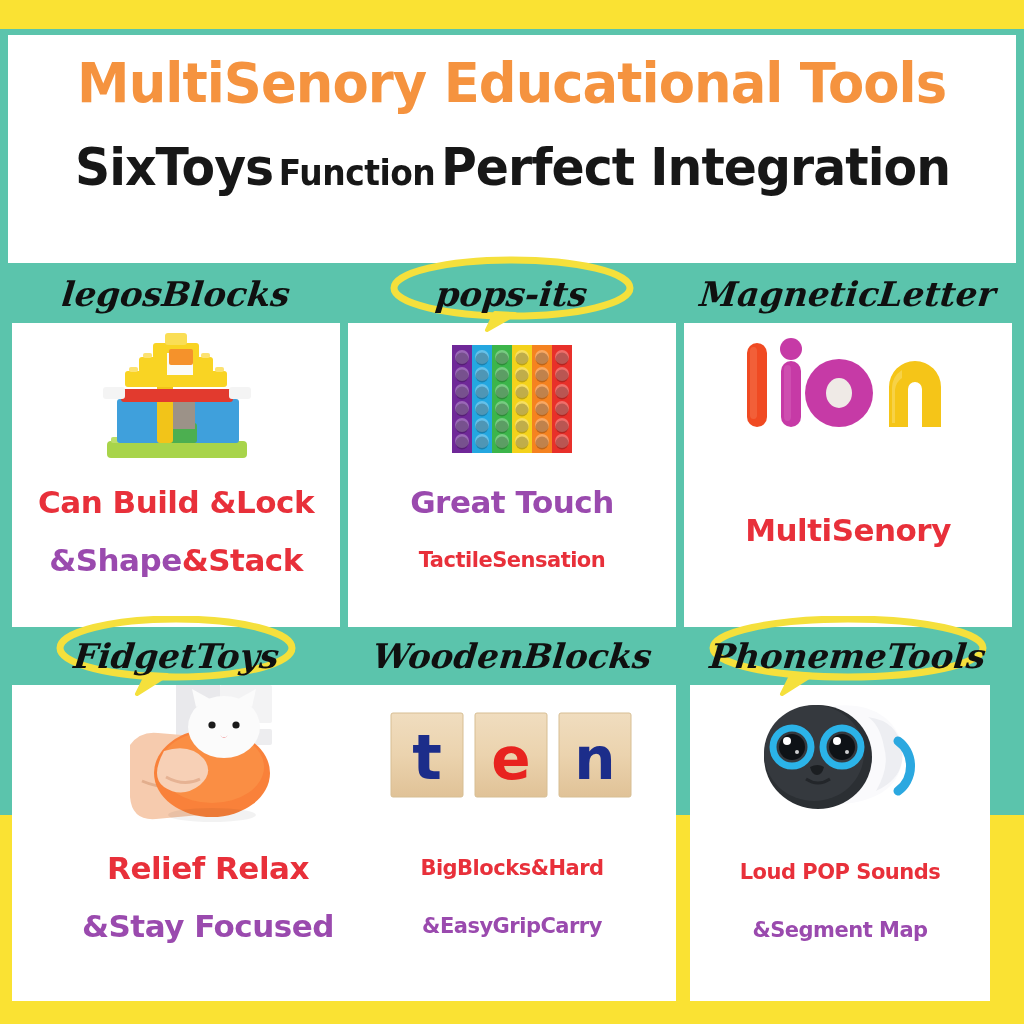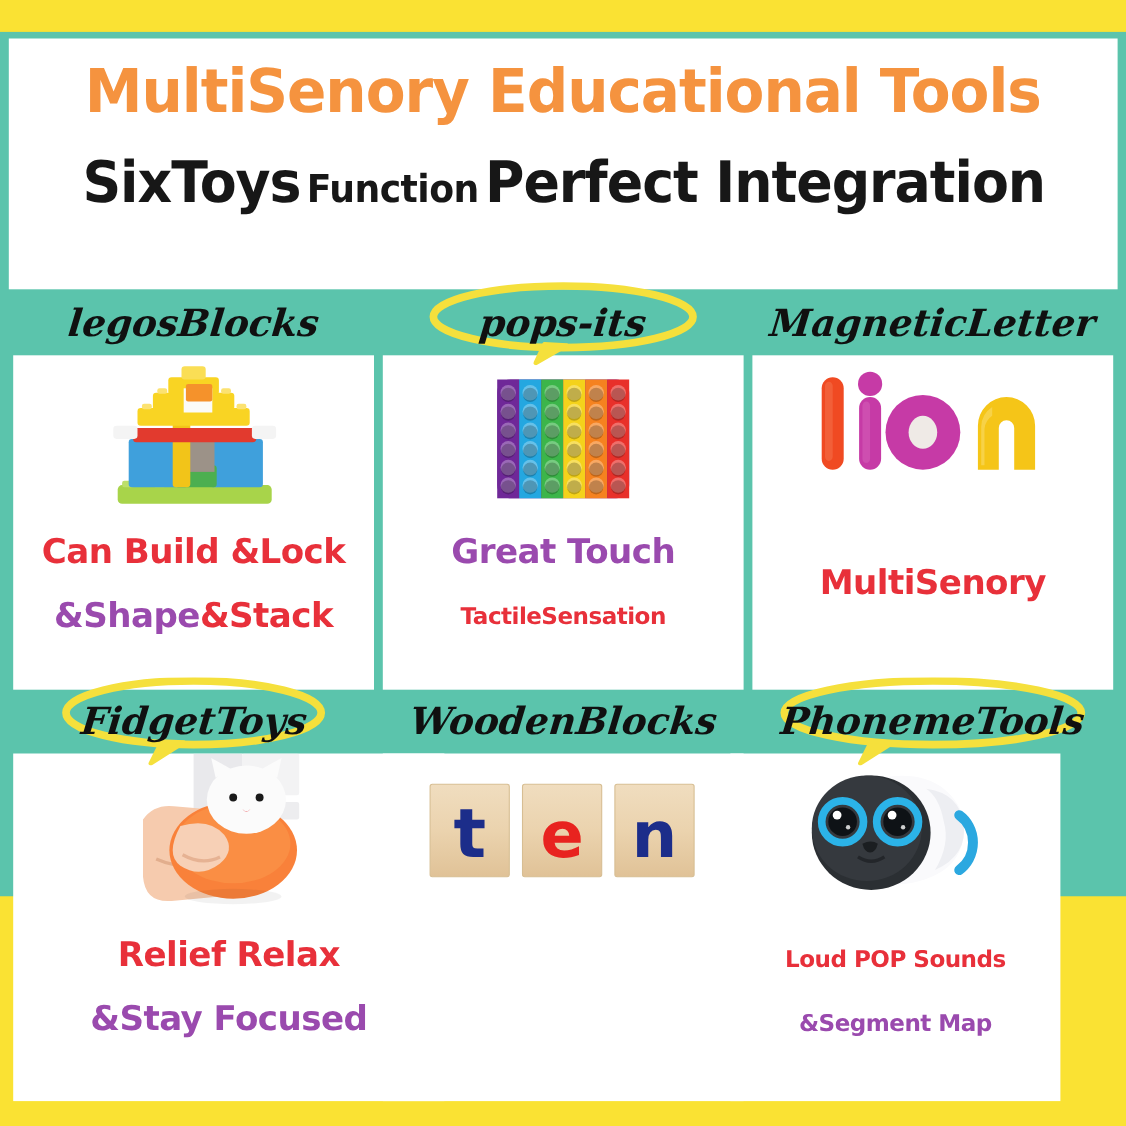--- a/index.html
+++ b/index.html
@@ -395,23 +395,27 @@
             <text x="124" y="72" font-family="'DejaVu Sans',sans-serif" font-weight="bold" font-size="58" fill="#E8231F" text-anchor="middle">e</text>
           </g>
 
           <g>
             <rect x="172" y="6" width="72" height="84" rx="2" fill="url(#wood)"></rect>
             <rect x="172" y="6" width="72" height="84" rx="2" fill="none" stroke="#D7BE93" stroke-width="1"></rect>
             <text x="208" y="72" font-family="'DejaVu Sans',sans-serif" font-weight="bold" font-size="58" fill="#1C2D8A" text-anchor="middle">n</text>
           </g>
         </svg>
       </div>
-    </div>
-
-    <div class="card" style="left:656px;top:420px;width:300px;height:316px;text-decoration:underline;">
+      <div class="card-lines" style="top:154px;">
+        <div class="cline red small">BigBlocks&amp;Hard</div>
+        <div class="cline purple small">&amp;EasyGripCarry</div>
+      </div>
+    </div>
+
+    <div class="card" style="left:682px;top:420px;width:300px;height:316px;text-decoration:underline;">
       <div class="card-img">
         <svg class="art" style="top:4px;" width="200" height="140" viewBox="0 0 200 140">
 
           <path d="M70 22 q48 -14 74 6 q22 18 18 44 q-4 28 -34 38 q-34 12 -60 -6 Z" fill="#FAFAFC"></path>
           <path d="M128 28 q30 4 34 32 q4 28 -26 42 q14 -24 8 -44 q-4 -22 -16 -30 Z" fill="#EDEEF2"></path>
 
           <path d="M158 52 a28 30 0 0 1 0 50" fill="none" stroke="#2BA8E0" stroke-width="9" stroke-linecap="round"></path>
 
           <ellipse cx="78" cy="68" rx="54" ry="52" fill="#2B2F33"></ellipse>
           <ellipse cx="74" cy="64" rx="50" ry="48" fill="#35393E"></ellipse>

